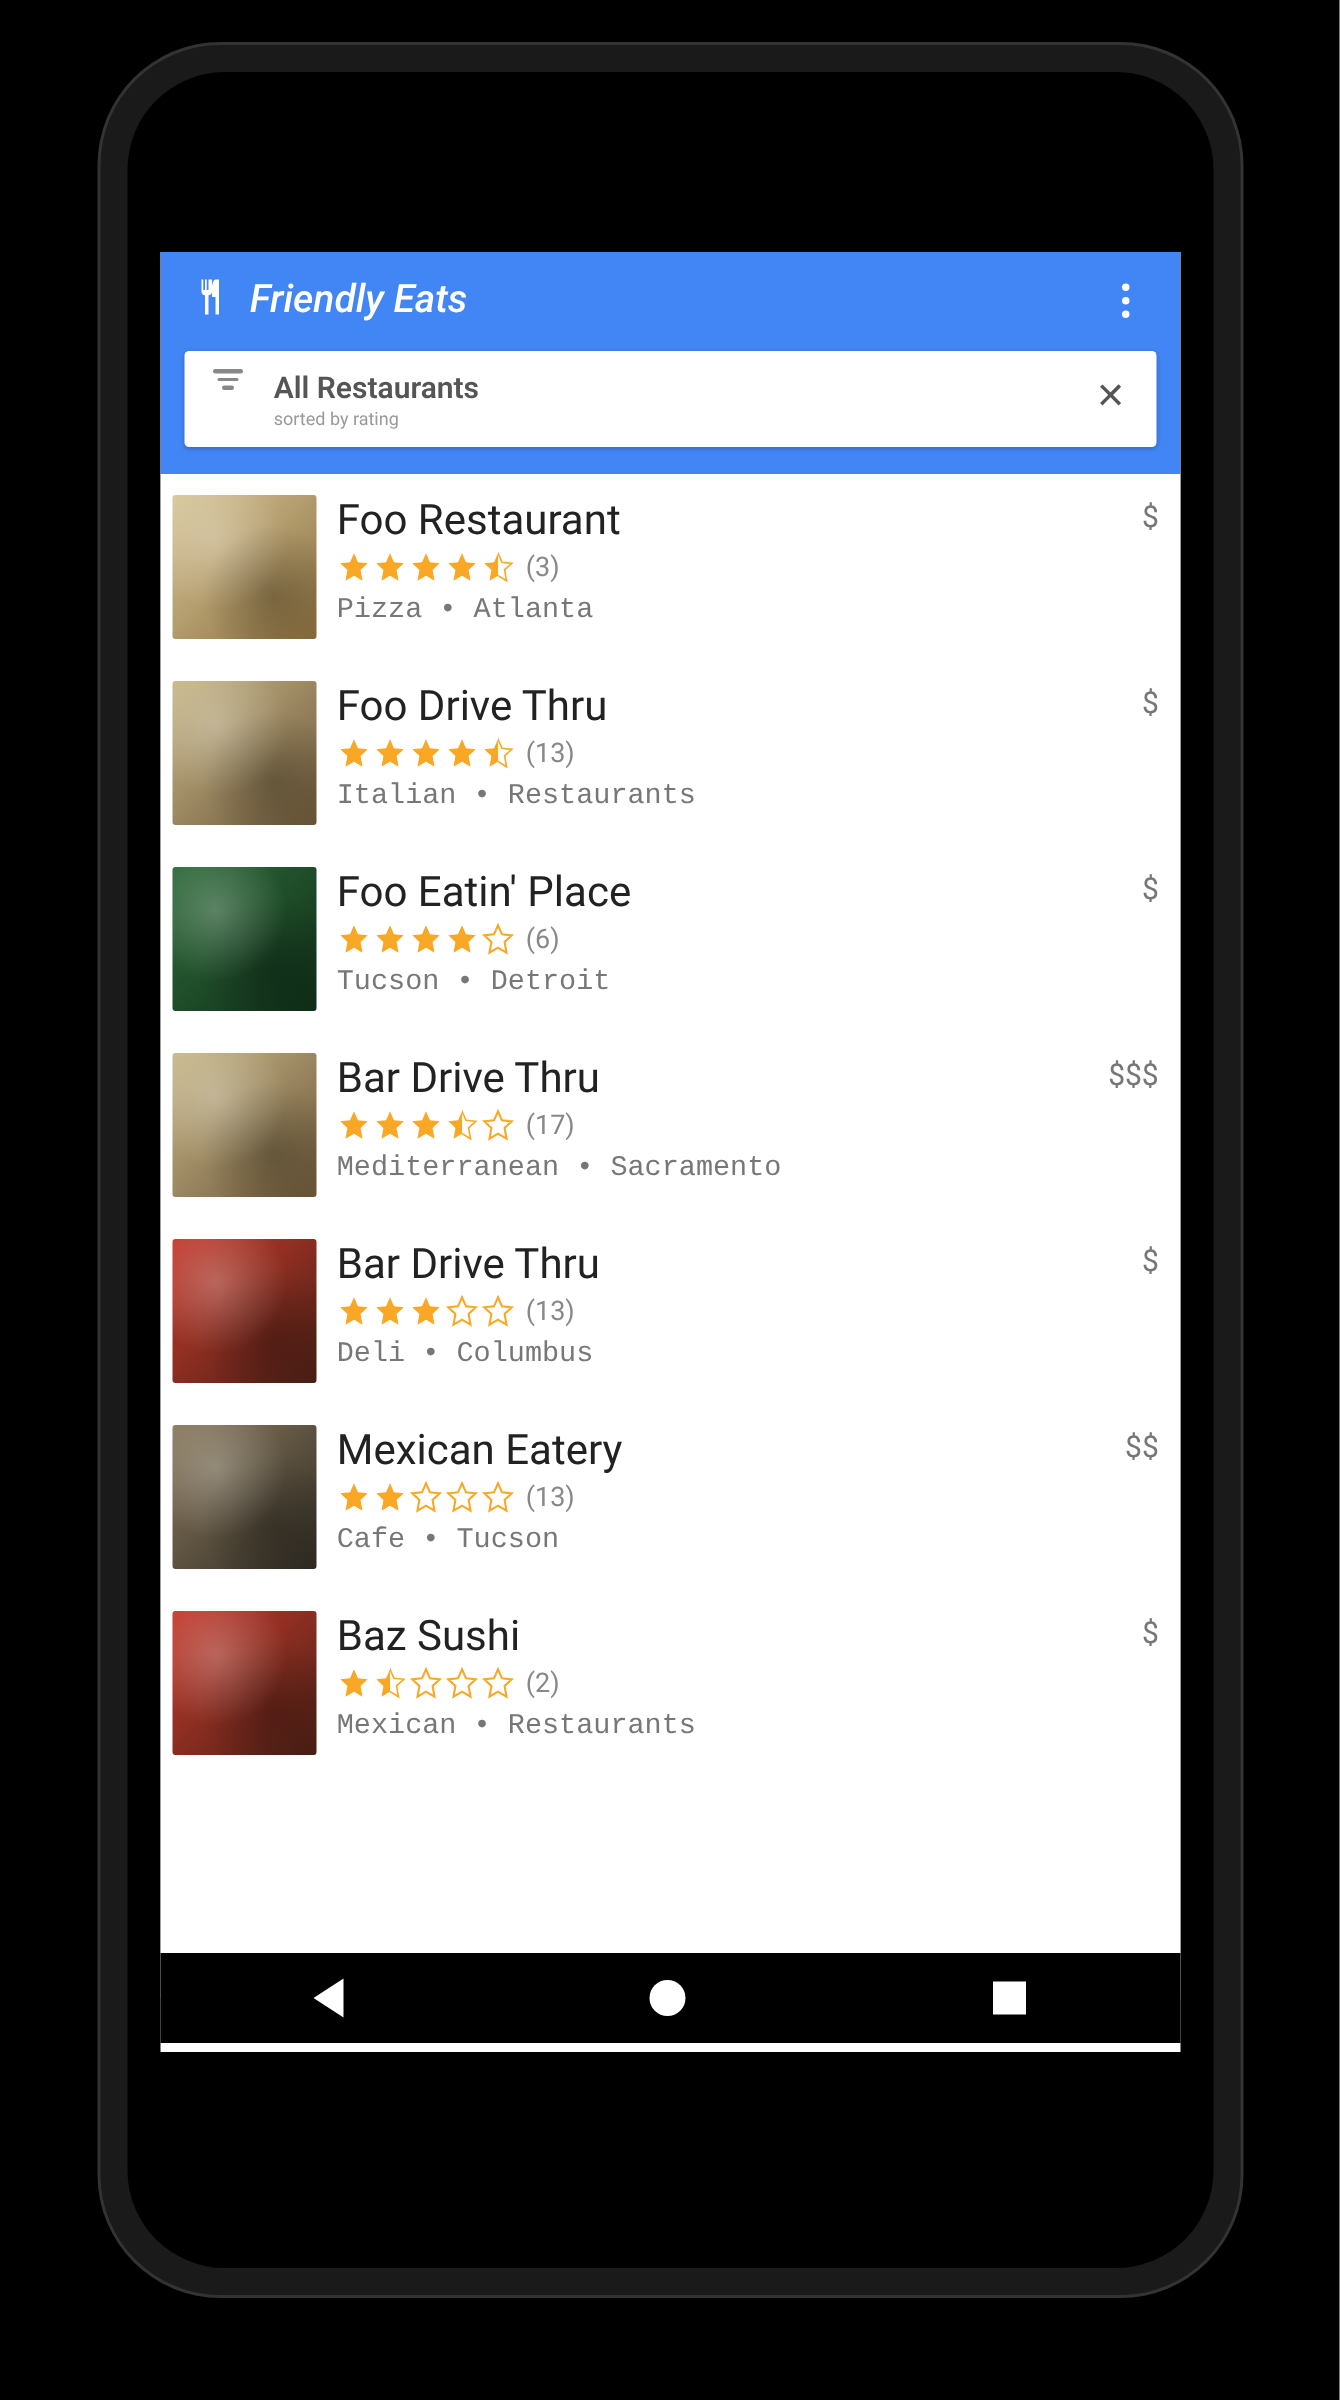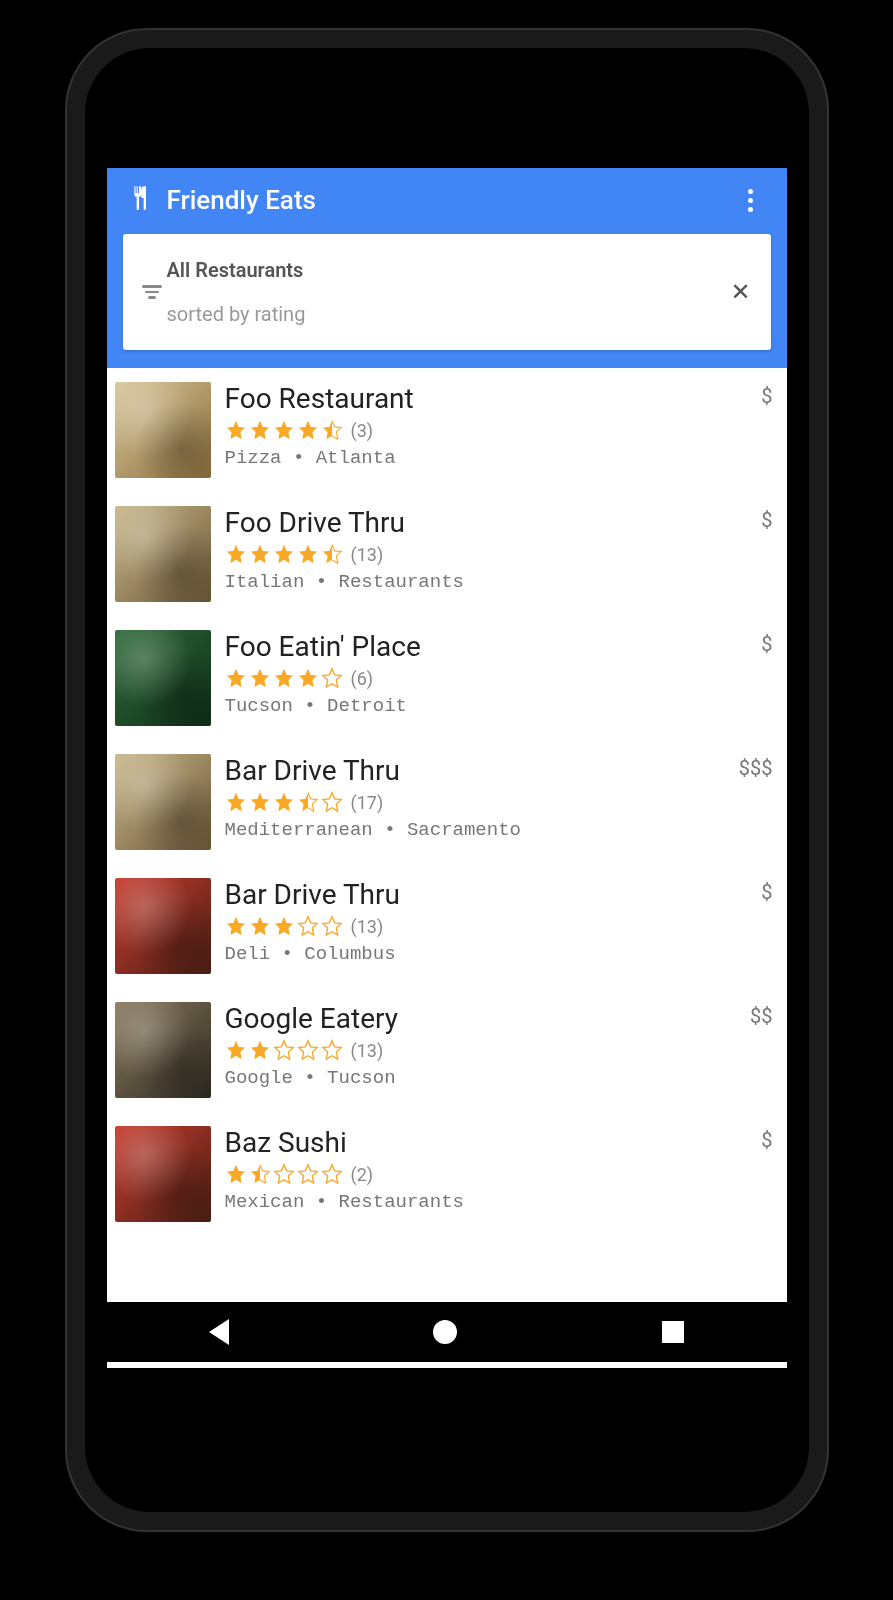--- a/index.html
+++ b/index.html
@@ -95,49 +95,49 @@
     background: #4285f4;
     padding: 14px 16px 18px 16px;
     color: #fff;
   }
   .app-bar-top {
     display: flex;
     align-items: center;
     justify-content: space-between;
     margin-bottom: 18px;
     padding: 2px 6px 0 2px;
+    font-style: italic;
   }
   .app-title-wrap {
     display: flex;
     align-items: center;
     gap: 14px;
   }
   .app-title { font-size: 26px; font-weight: 500; }
   .fork-knife svg { width: 28px; height: 28px; fill: #fff; }
   .more-icon { width: 28px; height: 28px; display:flex; flex-direction:column; align-items:center; justify-content:center; gap:4px;}
   .more-icon span { width:5px; height:5px; background:#fff; border-radius:50%; }
 
   .filter-card {
     background: #fff;
     border-radius: 3px;
     box-shadow: 0 1px 3px rgba(0,0,0,0.2);
     display: flex;
-    align-items: center;
-    padding: 24px 16px;
-    gap: 2px;
+    padding: 12px 16px;
+    gap: 18px;
     color: #555;
   }
   .filter-icon { width:26px; display:flex; flex-direction:column; align-items:center; gap:3px;}
   .filter-icon span { height:2.5px; background:#888; border-radius:2px;}
   .filter-icon span:nth-child(1){width:20px;}
   .filter-icon span:nth-child(2){width:14px;}
   .filter-icon span:nth-child(3){width:8px;}
   .filter-text { flex:1; }
   .filter-title { font-size: 20px; font-weight: 600; color:#555; }
-  .filter-sub { font-size: 20px; color:#999; margin-top:20px;}
+  .filter-sub { font-size: 12px; color:#999; margin-top:2px;}
   .close-x { font-size: 24px; color:#555; font-weight:300; padding:4px;}
 
   .list { background:#fff; overflow-y:hidden; height: calc(100% - 34px - 150px); }
   .row {
     display: flex;
     align-items: flex-start;
     padding: 14px 14px 14px 8px;
     gap: 14px;
   }
   .thumb {
@@ -387,42 +387,42 @@
                 </div>
         <span class="count">(13)</span>
       </div>
       <div class="meta">Deli • Columbus</div>
     </div>
     <div class="price">$</div>
   </div>
           <div class="row">
     <div class="thumb" style="--c1:#8a7a5e;--c2:#2f2a22"></div>
     <div class="row-main">
-      <div class="row-name">Google Eatery</div>
+      <div class="row-name">Mexican Eatery</div>
       <div class="rating-line">
         <div class="stars">
                   <span class="star full"><svg viewBox="0 0 24 24">
                       <path d="M12 2l2.9 6.6L22 9.3l-5.2 4.8L18.2 22 12 18.3 5.8 22l1.4-7.9L2 9.3l7.1-.7z"></path>
                     </svg></span>
                   <span class="star full"><svg viewBox="0 0 24 24">
                       <path d="M12 2l2.9 6.6L22 9.3l-5.2 4.8L18.2 22 12 18.3 5.8 22l1.4-7.9L2 9.3l7.1-.7z"></path>
                     </svg></span>
                   <span class="star empty"><svg viewBox="0 0 24 24">
                       <path d="M12 2l2.9 6.6L22 9.3l-5.2 4.8L18.2 22 12 18.3 5.8 22l1.4-7.9L2 9.3l7.1-.7z"></path>
                     </svg></span>
                   <span class="star empty"><svg viewBox="0 0 24 24">
                       <path d="M12 2l2.9 6.6L22 9.3l-5.2 4.8L18.2 22 12 18.3 5.8 22l1.4-7.9L2 9.3l7.1-.7z"></path>
                     </svg></span>
                   <span class="star empty"><svg viewBox="0 0 24 24">
                       <path d="M12 2l2.9 6.6L22 9.3l-5.2 4.8L18.2 22 12 18.3 5.8 22l1.4-7.9L2 9.3l7.1-.7z"></path>
                     </svg></span>
                 </div>
         <span class="count">(13)</span>
       </div>
-      <div class="meta">Google • Tucson</div>
+      <div class="meta">Cafe • Tucson</div>
     </div>
     <div class="price">$$</div>
   </div>
           <div class="row">
     <div class="thumb" style="--c1:#c73a2d;--c2:#4a1f14"></div>
     <div class="row-main">
       <div class="row-name">Baz Sushi</div>
       <div class="rating-line">
         <div class="stars">
                   <span class="star full"><svg viewBox="0 0 24 24">

